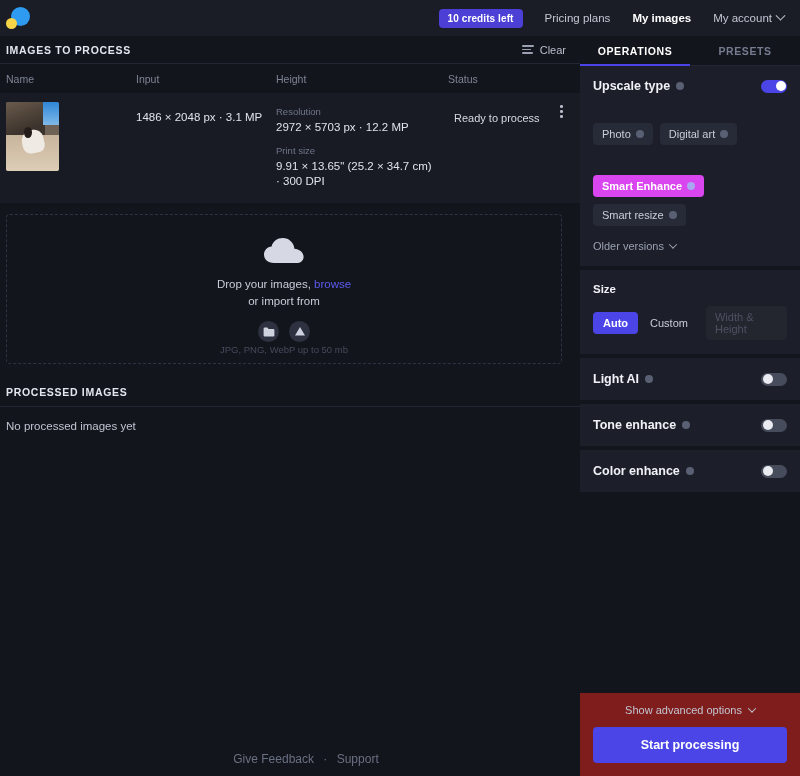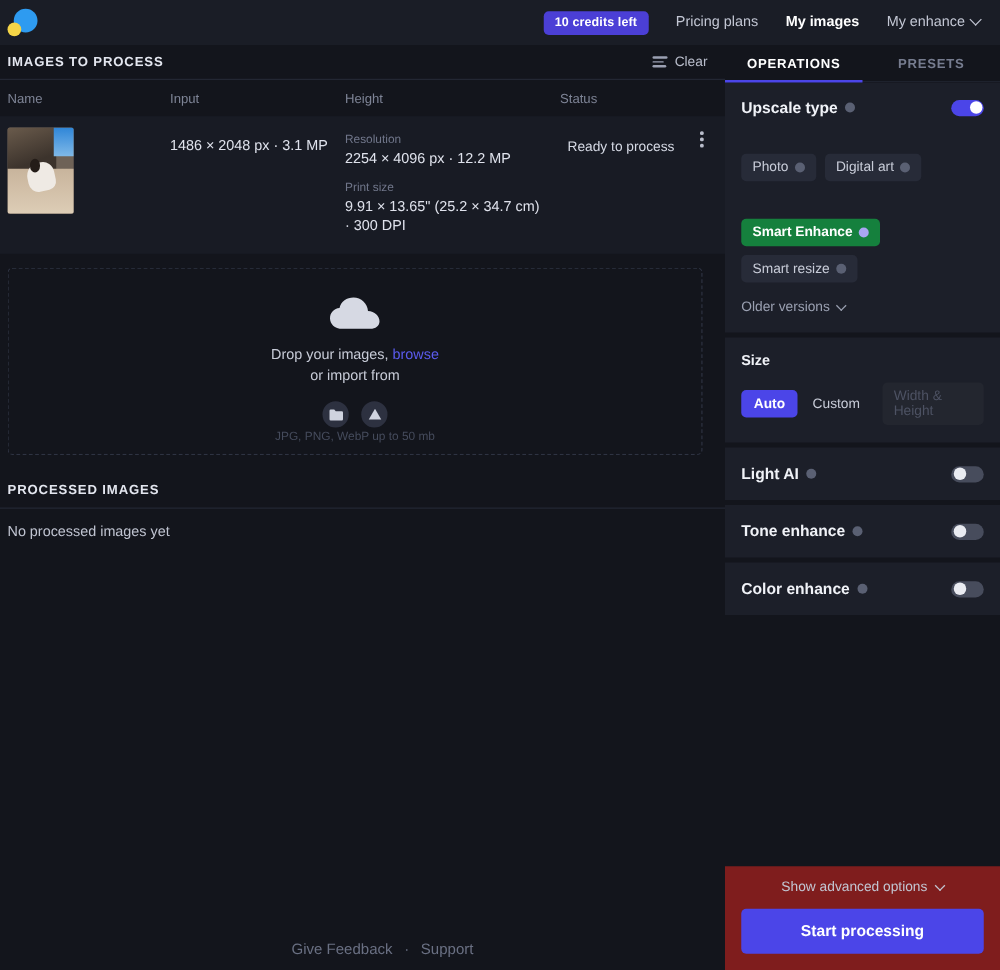--- a/index.html
+++ b/index.html
@@ -177,21 +177,21 @@
   }
   .toggle.on { background: #4b45e8; }
   .toggle.on .knob { left: auto; right: 1.5px; background: #ffffff; }
 
   .chips { display: flex; gap: 7px; margin-top: 30px; flex-wrap: wrap; }
   .chip {
     display: flex; align-items: center; gap: 5px;
     background: #272b38; color: #c9cdd9;
     font-size: 11px; padding: 5px 9px; border-radius: 4px; cursor: pointer;
   }
-  .chip.active { background: #15803d; color: #ffffff; font-weight: bold; }
+  .chip.active { background: #d946ef; color: #ffffff; font-weight: bold; }
   .chip.active .info { background: #a9a6f2; }
   .older {
     margin-top: 14px; font-size: 11px; color: #9aa0b1;
     display: flex; align-items: center; gap: 6px; cursor: pointer;
   }
   .chev {
     width: 6px; height: 6px; border-right: 1.3px solid #9aa0b1; border-bottom: 1.3px solid #9aa0b1;
     transform: rotate(45deg) translate(-1px,-1px);
   }
   .size-title { font-size: 11.5px; font-weight: bold; color: #f0f2f7; }
@@ -230,21 +230,21 @@
   <div class="topbar">
     <div class="logo">
       <div class="big"></div>
       <div class="sm"></div>
     </div>
     <div class="topnav">
       <div class="credits">10 credits left</div>
       <div class="navlink">Pricing plans</div>
       <div class="navlink active">My images</div>
       <div class="navlink acct">
-        <span>My enhance</span>
+        <span>My account</span>
         <span class="caret"></span>
       </div>
     </div>
   </div>
 
   <div class="body">
 
     <div class="left">
 
       <div class="sec-head">
@@ -270,21 +270,21 @@
         <div class="thumb">
           <div class="rock"></div>
           <div class="sky"></div>
           <div class="sand"></div>
           <div class="person"></div>
           <div class="hair"></div>
         </div>
         <div class="row-input">1486 × 2048 px · 3.1 MP</div>
         <div class="row-output">
           <div class="lbl">Resolution</div>
-          <div class="val">2254 × 4096 px · 12.2 MP</div>
+          <div class="val">2972 × 5703 px · 12.2 MP</div>
           <div class="gap"></div>
           <div class="lbl">Print size</div>
           <div class="val">9.91 × 13.65" (25.2 × 34.7 cm)</div>
           <div class="val">· 300 DPI</div>
         </div>
         <div class="row-status">Ready to process</div>
         <div class="kebab">
             <i></i>
             <i></i>
             <i></i>

